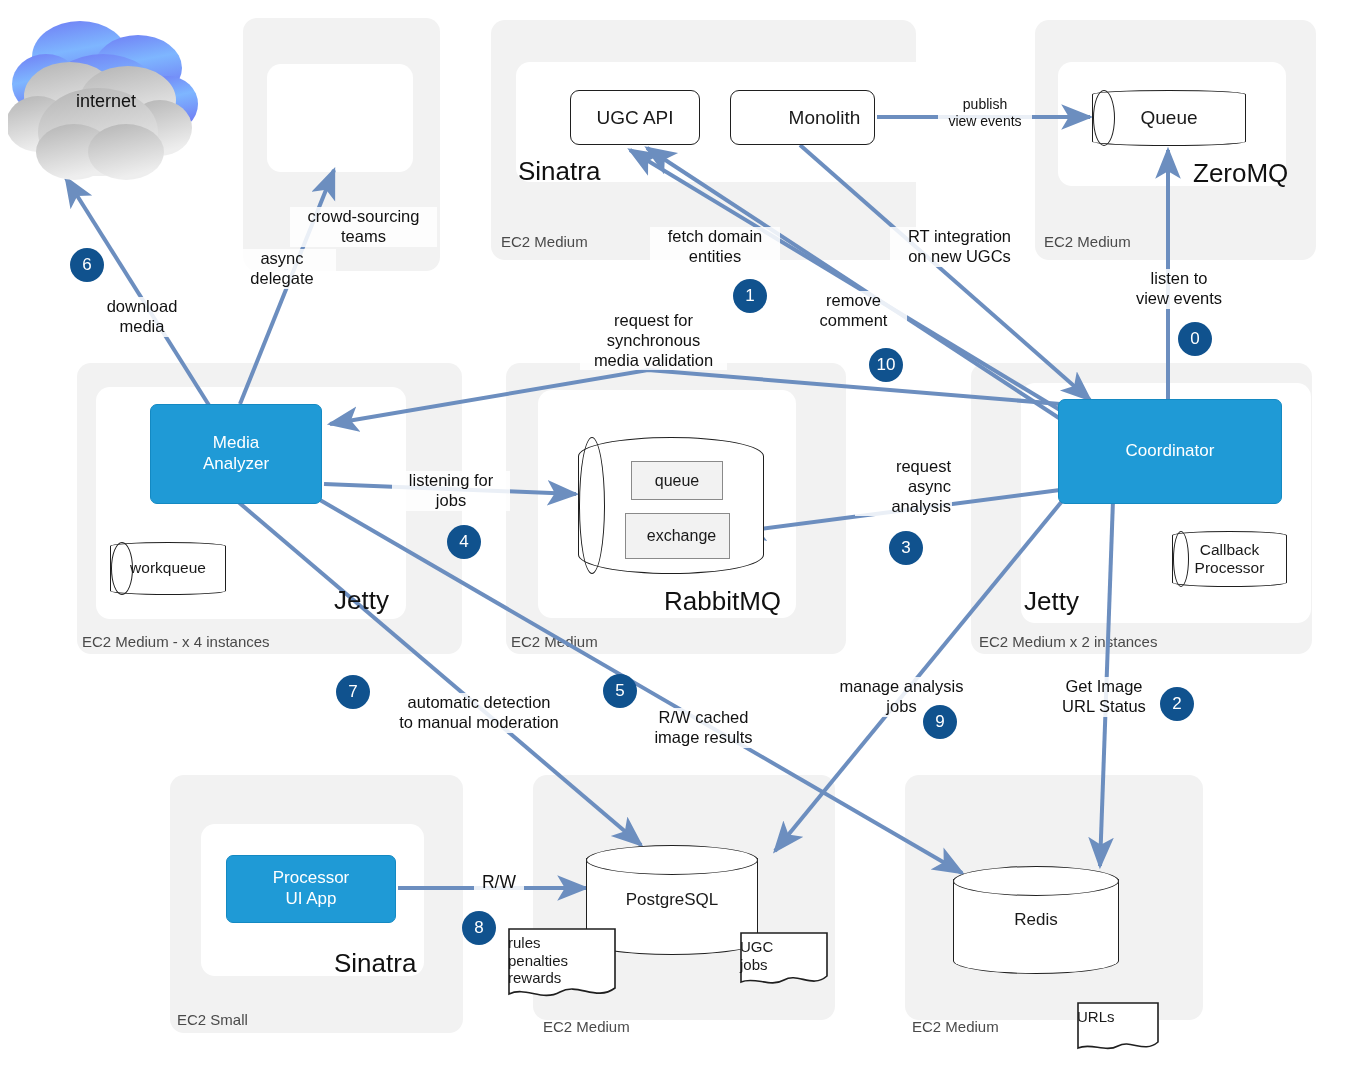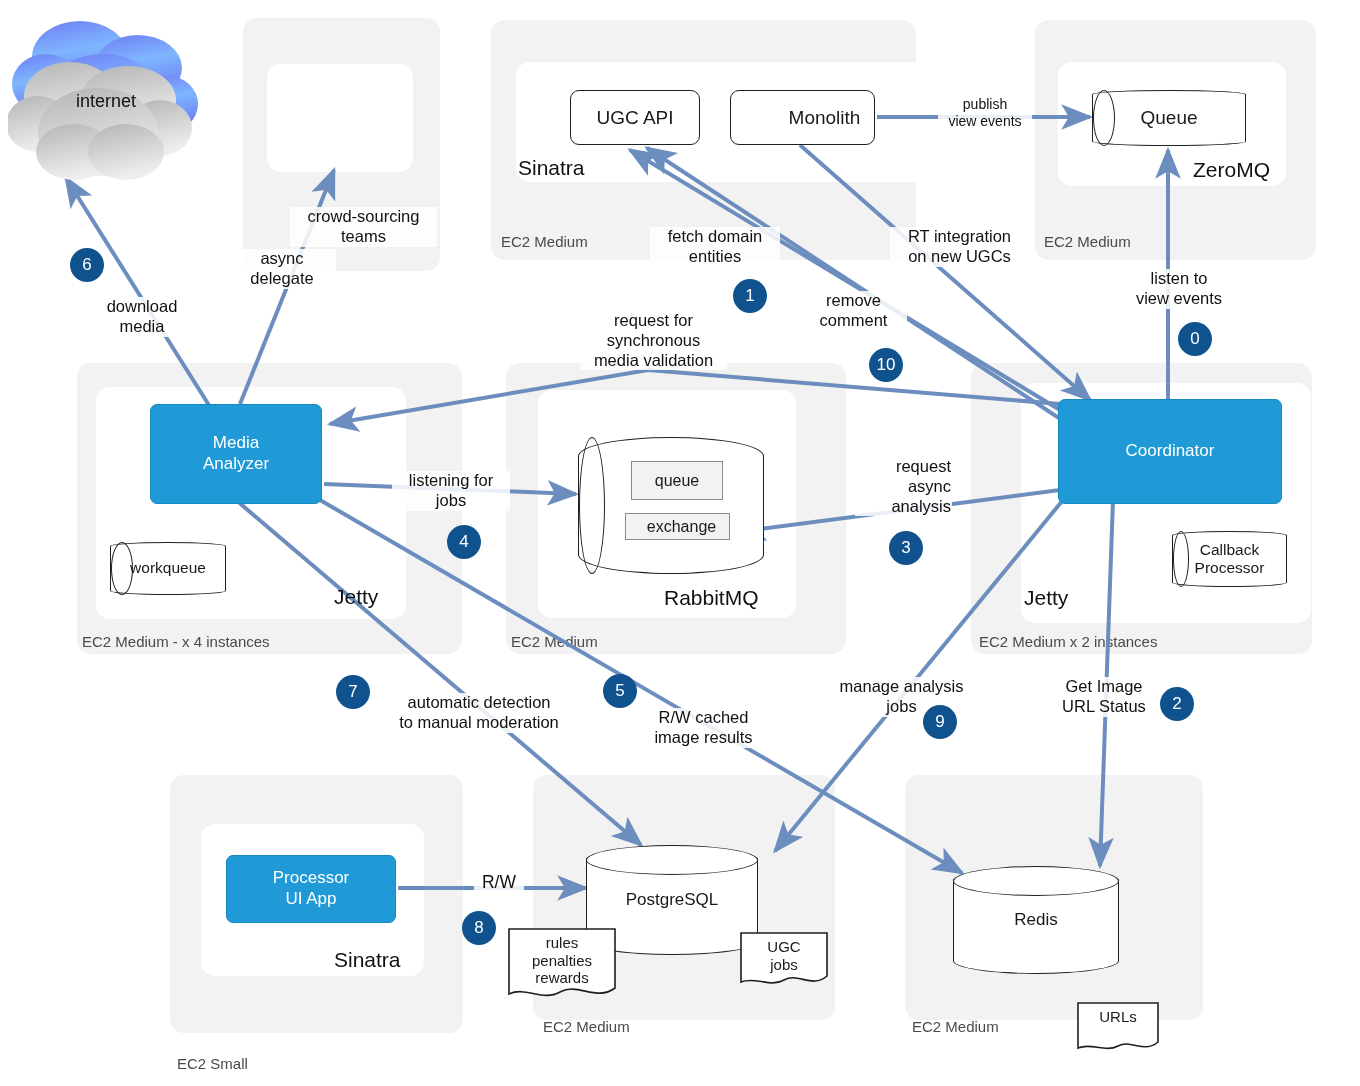--- a/index.html
+++ b/index.html
@@ -43,21 +43,21 @@
   }
   
   .inner {
     position: absolute;
     background: #ffffff;
     border-radius: 14px;
     z-index: 2;
   }
   .runtime-label {
     position: absolute;
-    font-size: 21px;
+    font-size: 26px;
     color: #111111;
     white-space: nowrap;
     z-index: 6;
   }
   
   .node {
     position: absolute;
     z-index: 6;
     display: flex;
     align-items: center;
@@ -150,21 +150,20 @@
   }
   
   .note {
     position: absolute;
     z-index: 7;
   }
   .note .note-text {
     position: absolute;
     left: 0; right: 0;
     top: 6px;
-    text-align: center;
     font-size: 15px;
     color: #1a1a1a;
     line-height: 1.18;
     white-space: pre-line;
   }
   
   .subbox {
     position: absolute;
     background: #f2f2f2;
     border: 1.3px solid #8a8a8a;
@@ -236,21 +235,21 @@
   <div class="zone" style="left:77px; top:363px; width:385px; height:291px;"></div>
   <div class="zone-label" style="left:82px; top:633px;">EC2 Medium - x 4 instances</div>
 
   <div class="zone" style="left:506px; top:363px; width:340px; height:291px;"></div>
   <div class="zone-label" style="left:511px; top:633px;">EC2 Medium</div>
 
   <div class="zone" style="left:971px; top:363px; width:341px; height:291px;"></div>
   <div class="zone-label" style="left:979px; top:633px;">EC2 Medium x 2 instances</div>
 
   <div class="zone" style="left:170px; top:775px; width:293px; height:258px;"></div>
-  <div class="zone-label" style="left:177px; top:1011px;margin-top:44px;">EC2 Small</div>
+  <div class="zone-label" style="left:177px; top:1011px;">EC2 Small</div>
 
   <div class="zone" style="left:533px; top:775px; width:302px; height:245px;"></div>
   <div class="zone-label" style="left:543px; top:1018px;">EC2 Medium</div>
 
   <div class="zone" style="left:905px; top:775px; width:298px; height:245px;"></div>
   <div class="zone-label" style="left:912px; top:1018px;">EC2 Medium</div>
 
   <div class="inner" style="left:267px; top:64px; width:146px; height:108px;"></div>
 
   <div class="inner" style="left:516px; top:62px; width:414px; height:120px;"></div>
@@ -362,21 +361,21 @@
     <div class="cyl-text">workqueue</div>
   </div>
 
   <div class="runtime-label" style="left:334px; top:585px;">Jetty</div>
 
   <div class="cyl-h" style="left:578px; top:437px; width:186px; height:137px;">
     <div class="cyl-body" style="border-radius:50% / 14%;"></div>
     <div class="cyl-cap" style="width:26px;"></div>
   </div>
   <div class="subbox" style="left:631px; top:461px; width:92px; height:39px;">queue</div>
-  <div class="subbox" style="left:625px; top:513px; width:105px; height:27px;padding-left:8px;">exchange</div>
+  <div class="subbox" style="left:625px; top:513px; width:105px; height:46px;padding-left:8px;">exchange</div>
 
   <div class="runtime-label" style="left:664px; top:586px;">RabbitMQ</div>
 
   <div class="node node-blue" style="left:1058px; top:399px; width:224px; height:105px;">Coordinator</div>
 
   <div class="cyl-h" style="left:1172px; top:531px; width:115px; height:56px;">
     <div class="cyl-body"></div>
     <div class="cyl-cap" style="width:16px;"></div>
     <div class="cyl-text" style="white-space:pre-line; padding-left:0;">Callback
 Processor</div>

